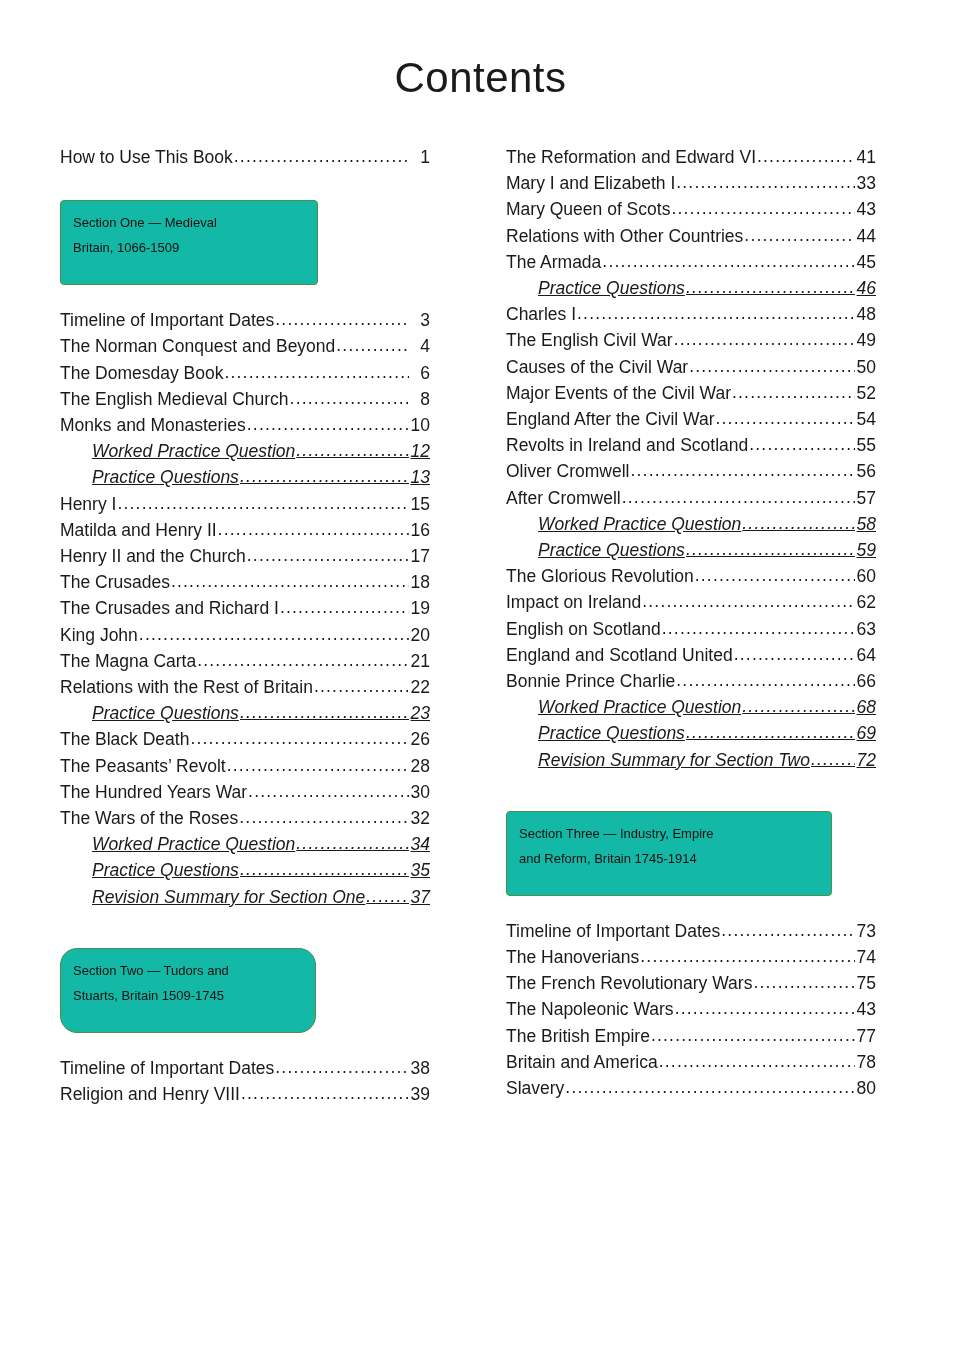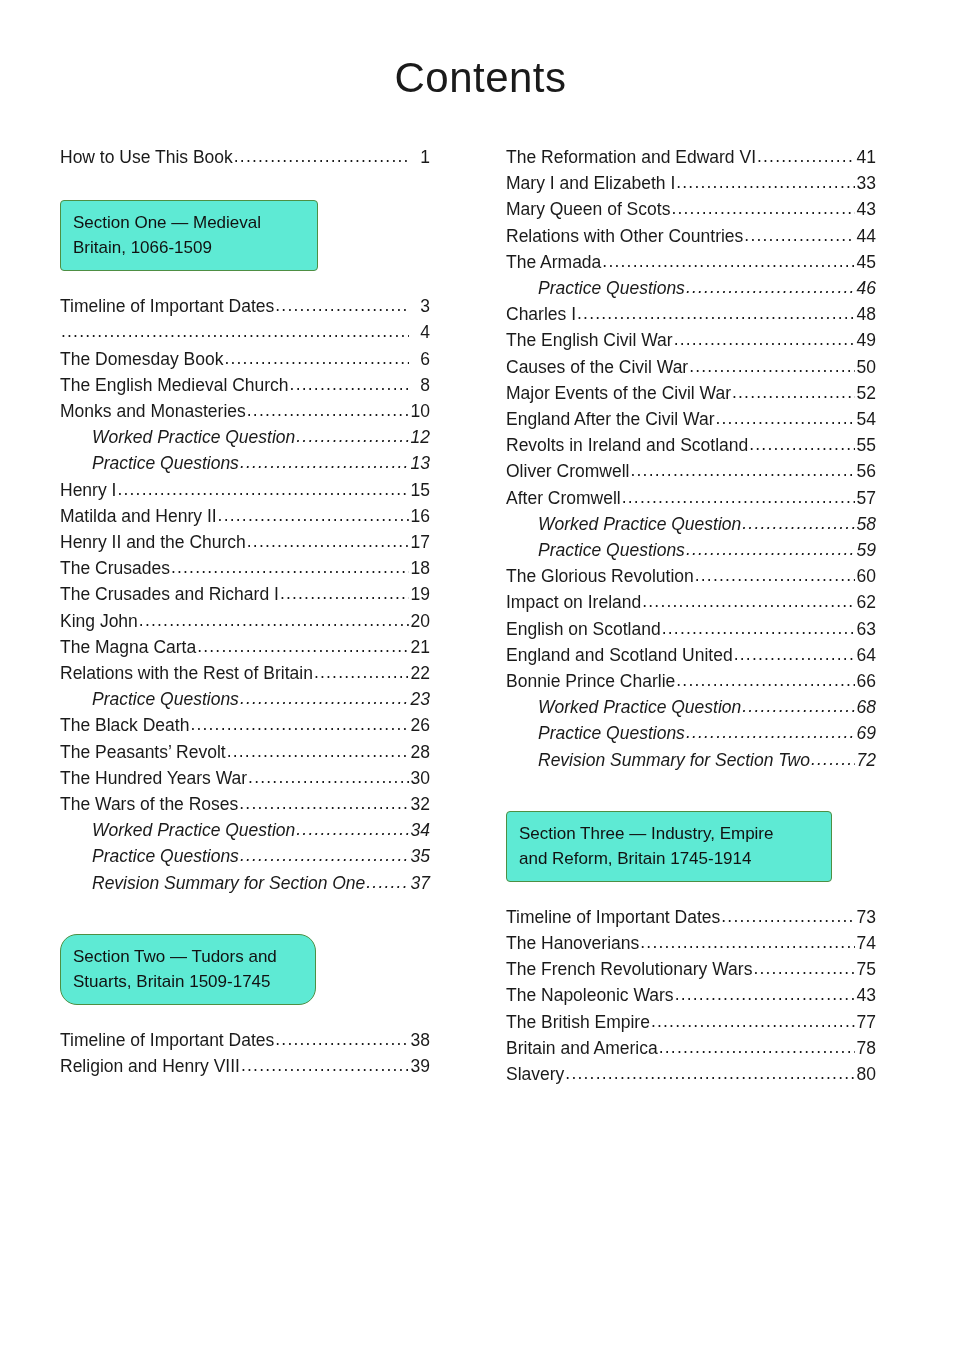--- a/index.html
+++ b/index.html
@@ -61,33 +61,34 @@
     transform: translateY(-1px);
   }
   .entry .pg {
     flex: 0 0 auto;
     text-align: right;
     min-width: 20px;
   }
   .entry.indent {
     padding-left: 32px;
     font-style: italic;
+    text-decoration: underline;
   }
   .entry.indent .label { font-style: italic; }
   .spacer-sm { height: 22px; }
   .spacer-md { height: 30px; }
   .spacer-lg { height: 38px; }
 
   
   .section-box {
-    background: #5eead4;
+    background: #14b8a6;
     border: 1.5px solid #4e8f43;
     border-radius: 4px;
-    padding: 9px 12px 10px 12px;
-    font-size: 17px;
+    padding: 9px 12px 24px 12px;
+    font-size: 13px;
     line-height: 25px;
     font-weight: 400;
     color: #111;
     display: inline-block;
     box-sizing: border-box;
   }
   .section-box .ln { display: block; }
   .sec-one { width: 258px; }
   .sec-two { width: 256px; border-radius: 17px; }
   .sec-three { width: 326px; }
@@ -101,20 +102,21 @@
   <div class="columns">
     <div class="col" id="col-left"><div class="entry">
           <span class="label">How to Use This Book</span>
           <span class="dots">..........................................................................................</span>
           <span class="pg">1</span>
         </div><div class="spacer-md"></div><div class="section-box sec-one"><span class="ln">Section One — Medieval</span><span class="ln">Britain, 1066-1509</span></div><div class="spacer-sm"></div><div class="entry">
           <span class="label">Timeline of Important Dates</span>
           <span class="dots">..........................................................................................</span>
           <span class="pg">3</span>
         </div><div class="entry">
+          <span class="label">The Norman Conquest and Beyond</span>
           <span class="dots">..........................................................................................</span>
           <span class="pg">4</span>
         </div><div class="entry">
           <span class="label">The Domesday Book</span>
           <span class="dots">..........................................................................................</span>
           <span class="pg">6</span>
         </div><div class="entry">
           <span class="label">The English Medieval Church</span>
           <span class="dots">..........................................................................................</span>
           <span class="pg">8</span>

